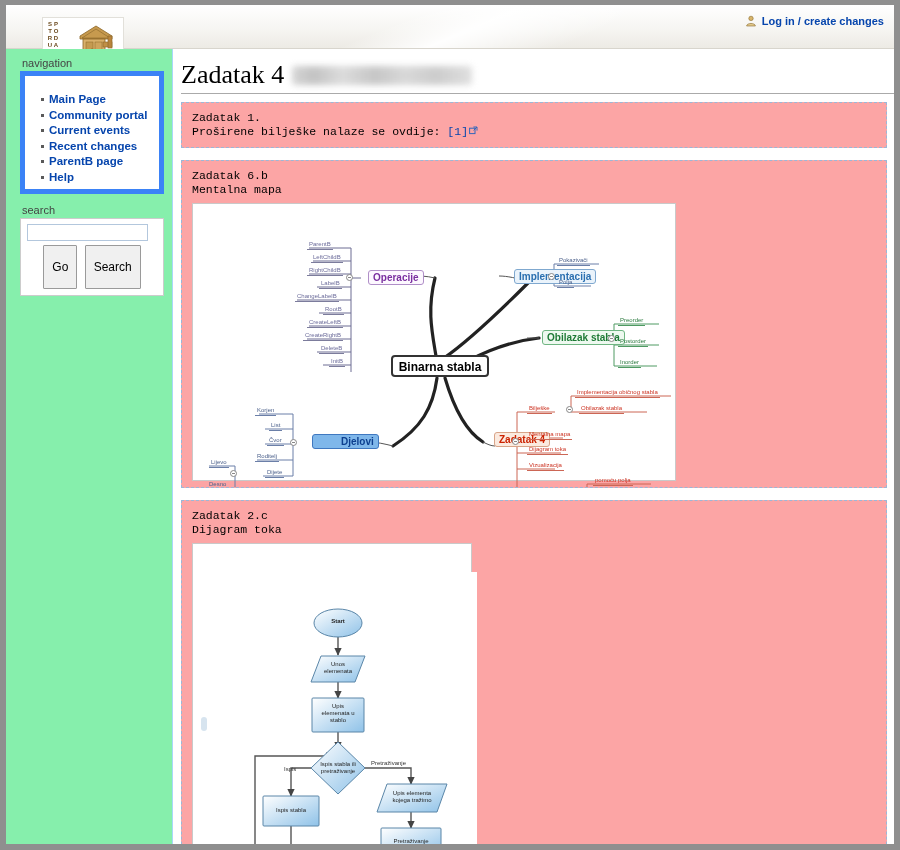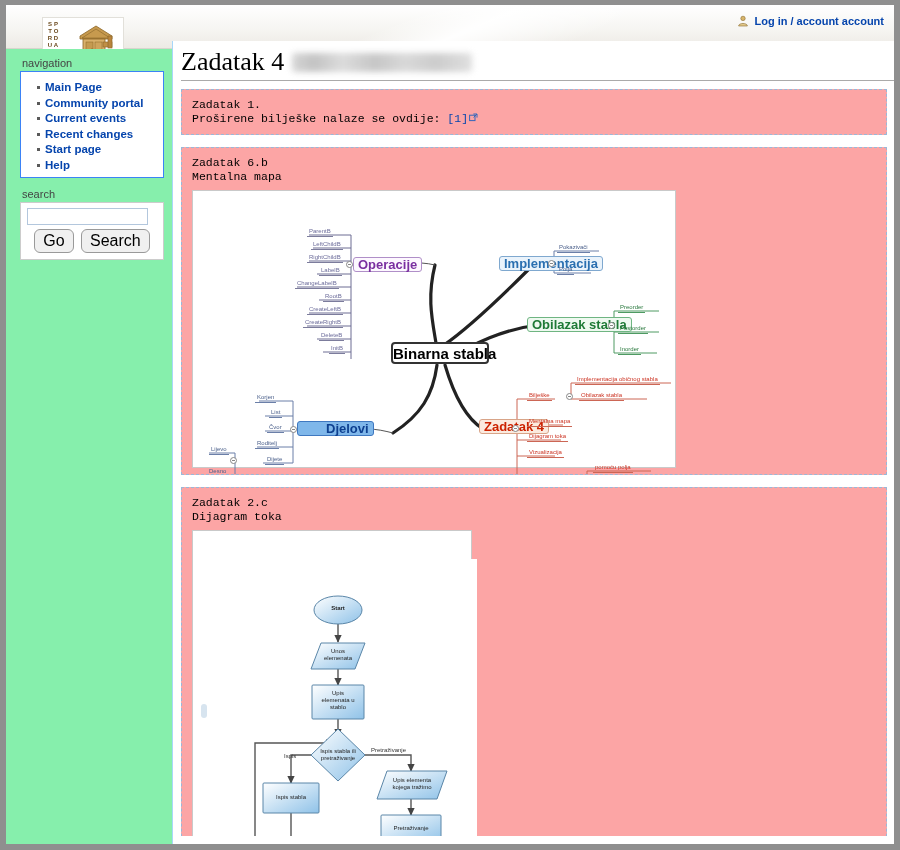--- a/index.html
+++ b/index.html
@@ -87,22 +87,22 @@
     background:#86efac;
     border-right:1px solid #a7d7f9;
   }
   .portlet{margin:8px 8px 10px 14px;}
   .portlet h5{
     margin:0 0 2px 2px;padding:0;
     font-size:11px;font-weight:normal;color:#444444;
     text-transform:lowercase;
   }
   .pbody{
-    background:#ffffff;border:1px solid #3b82f6;
-    padding:7px 0 4px 0;
+    background:#ffffff;border:5px solid #3b82f6;
+    padding:15px 0 4px 0;
   }
   .pbody ul{margin:0;padding:0 0 0 16px;list-style:none;}
   .pbody li{
     position:relative;font-size:11.5px;line-height:14.5px;margin:1px 0;
     padding-left:8px;
   }
   .pbody li:before{
     content:"";position:absolute;left:0;top:6px;width:3px;height:3px;background:#5a5a5a;
   }
   .pbody a{color:#0645ad;text-decoration:none;font-weight:bold;}
@@ -112,27 +112,27 @@
     text-align:center;
   }
   .searchinput{
     width:115px;height:13px;box-sizing:content-box;
     border:1px solid #b3c7dd;background:#ffffff;
     font-size:11px;padding:1px 2px;margin-bottom:4px;
     display:block;
   }
   .sbtn{
     font-family:"Liberation Sans",sans-serif;
-    font-size:16px;padding:2px 8px;margin:0 2px;
+    font-size:12px;padding:14px 8px;margin:0 2px;
     border:1px solid #9a9a9a;background:#f0f0f0;color:#000;
-    border-radius:6px;cursor:pointer;
+    border-radius:1px;cursor:pointer;
   }
   
   .content{
-    position:absolute;left:166px;top:36px;width:722px;height:795px;
+    position:absolute;left:166px;top:49px;width:722px;height:795px;
     background:#ffffff;
     border-left:1px solid #a7d7f9;
     overflow:hidden;
   }
   h1.title{
     margin:6px 0 2px 8px;padding:0 0 3px 0;
     font-family:"Liberation Serif",serif;
     font-size:26px;font-weight:normal;color:#000000;
     border-bottom:1px solid #aaaaaa;
     line-height:30px;
@@ -171,26 +171,27 @@
   
   .mindmap{width:482px;height:276px;margin-left:6px;position:relative;}
   .mm-node{
     position:absolute;
     font-family:"Liberation Sans",sans-serif;
     white-space:nowrap;
     box-sizing:border-box;
   }
   .mm-center{
     left:192px;top:123px;width:98px;height:22px;line-height:20px;
-    text-align:center;font-size:15px;font-weight:bold;color:#000;
+    text-align:center;font-size:12px;font-weight:bold;color:#000;
     background:#ffffff;border:2px solid #333333;border-radius:4px;
   }
   .mm-main{
-    font-size:13px;font-weight:bold;padding:1px 4px;border-radius:3px;border:1px solid;
+    font-size:10px;font-weight:bold;padding:1px 4px;border-radius:3px;border:1px solid;
     line-height:11px;
+    margin-left:15px;
   }
   .mm-sub{
     font-size:6px;color:#6b6b9a;border-bottom:1px solid #7c7c9c;
     padding:0 2px 1px 2px;line-height:8px;
   }
   .mm-sub.r{color:#cc3322;border-bottom-color:#cc6655;}
   .mm-sub.g{color:#2b7a3f;border-bottom-color:#4e9a62;}
   .mm-sub.b{color:#4a5f8a;border-bottom-color:#6b7fa8;}
   .mm-dot{
     position:absolute;width:5px;height:5px;border:1px solid #888;border-radius:50%;
@@ -222,21 +223,21 @@
     <div class="swoosh"></div>
   </div>
 
   <div class="personal">
     <span class="useri">
       <svg width="12" height="12" viewBox="0 0 12 12">
         <circle cx="6" cy="3.4" r="2.2" fill="#d8b56a" stroke="#8a6a2c" stroke-width=".6"></circle>
         <path d="M1.6 11 C1.6 7.6 10.4 7.6 10.4 11 Z" fill="#e2c889" stroke="#8a6a2c" stroke-width=".6"></path>
       </svg>
     </span>
-    <a href="#">Log in / account account</a>
+    <a href="#">Log in / create changes</a>
   </div>
 
   <div class="logo-wrap">
     <div class="logo-txt">
       <span class="logo-col">STRUKTURE</span><span class="logo-col">PODATAKA</span>
     </div>
     <svg class="logo-img" viewBox="0 0 46 58">
       <polygon points="8,14 24,4 40,14 40,17 8,17" fill="#c79a4e" stroke="#8a6526" stroke-width=".8"></polygon>
       <polygon points="10,16 24,7 38,16" fill="none" stroke="#7a5a22" stroke-width=".5"></polygon>
       <rect x="11" y="17" width="22" height="36" fill="#d9b06a" stroke="#8a6526" stroke-width=".8"></rect>
@@ -253,21 +254,21 @@
   <div class="sidebar">
 
     <div class="portlet">
       <h5>navigation</h5>
       <div class="pbody">
         <ul>
           <li><a href="#">Main Page</a></li>
           <li><a href="#">Community portal</a></li>
           <li><a href="#">Current events</a></li>
           <li><a href="#">Recent changes</a></li>
-          <li><a href="#">Start page</a></li>
+          <li><a href="#">ParentB page</a></li>
           <li><a href="#">Help</a></li>
         </ul>
       </div>
     </div>
 
     <div class="portlet">
       <h5>search</h5>
       <div class="searchbody">
         <input class="searchinput" type="text" placeholder="" style="">
         <button class="sbtn">Go</button>

